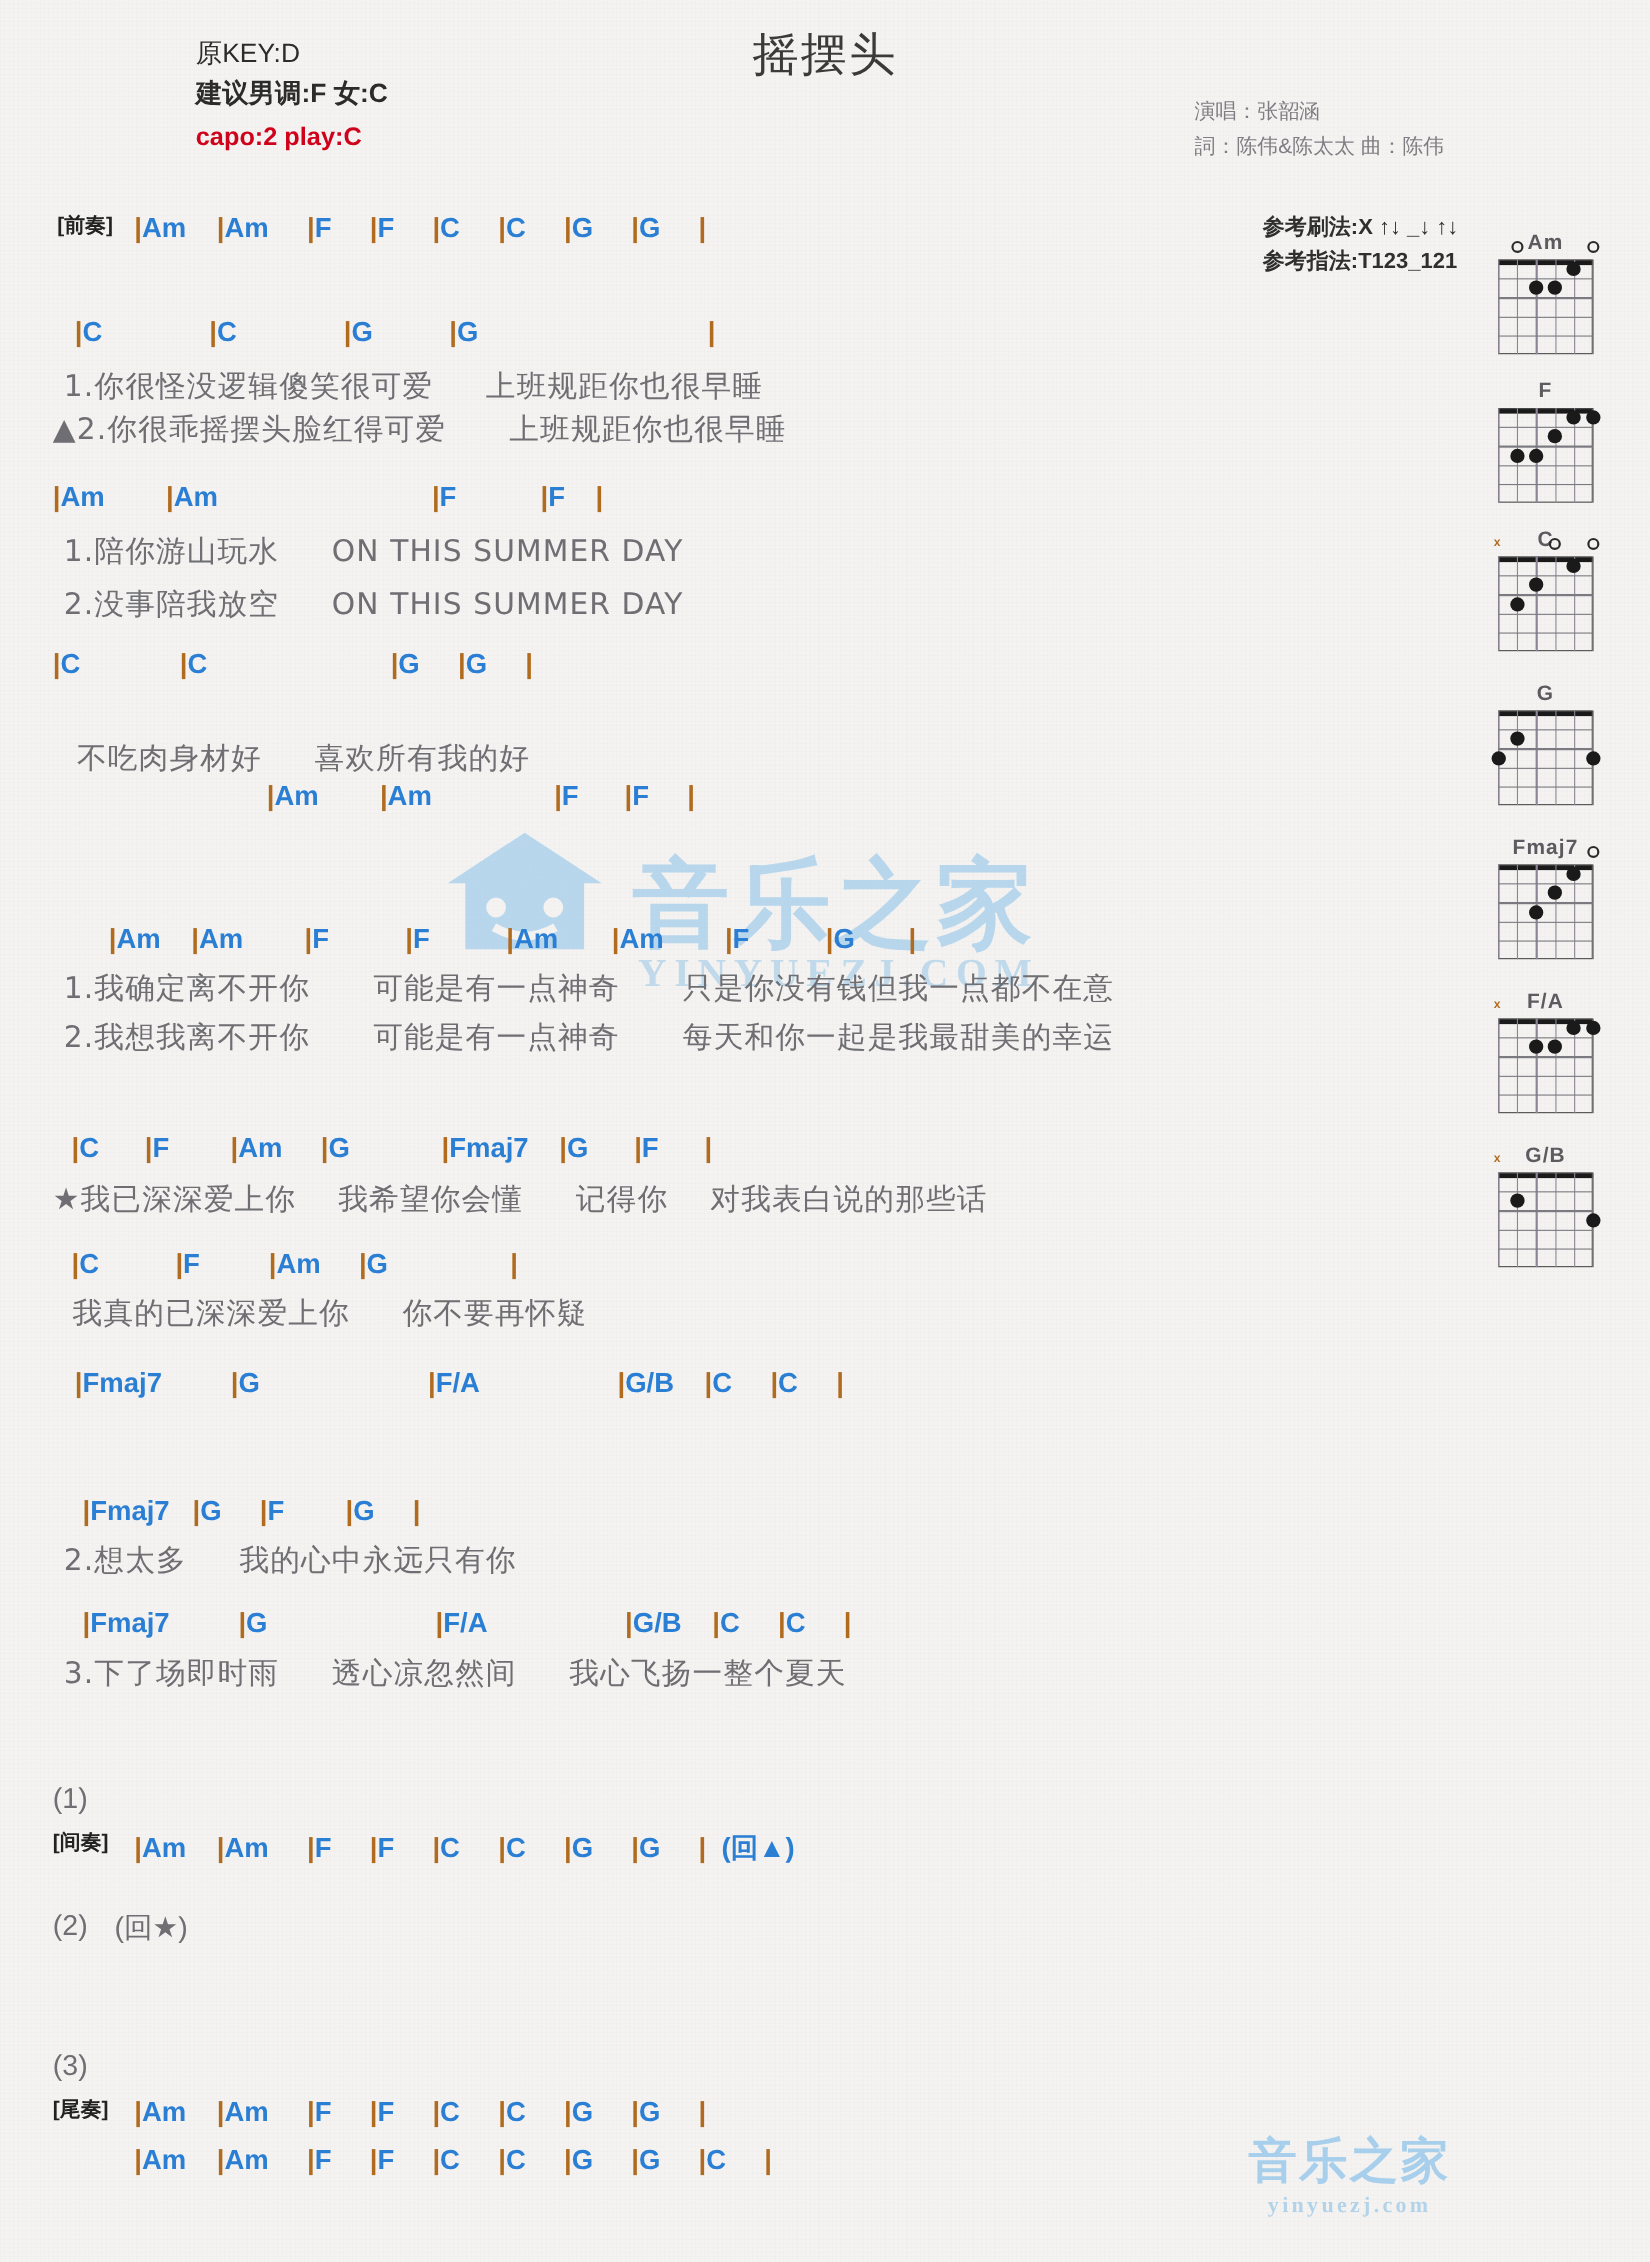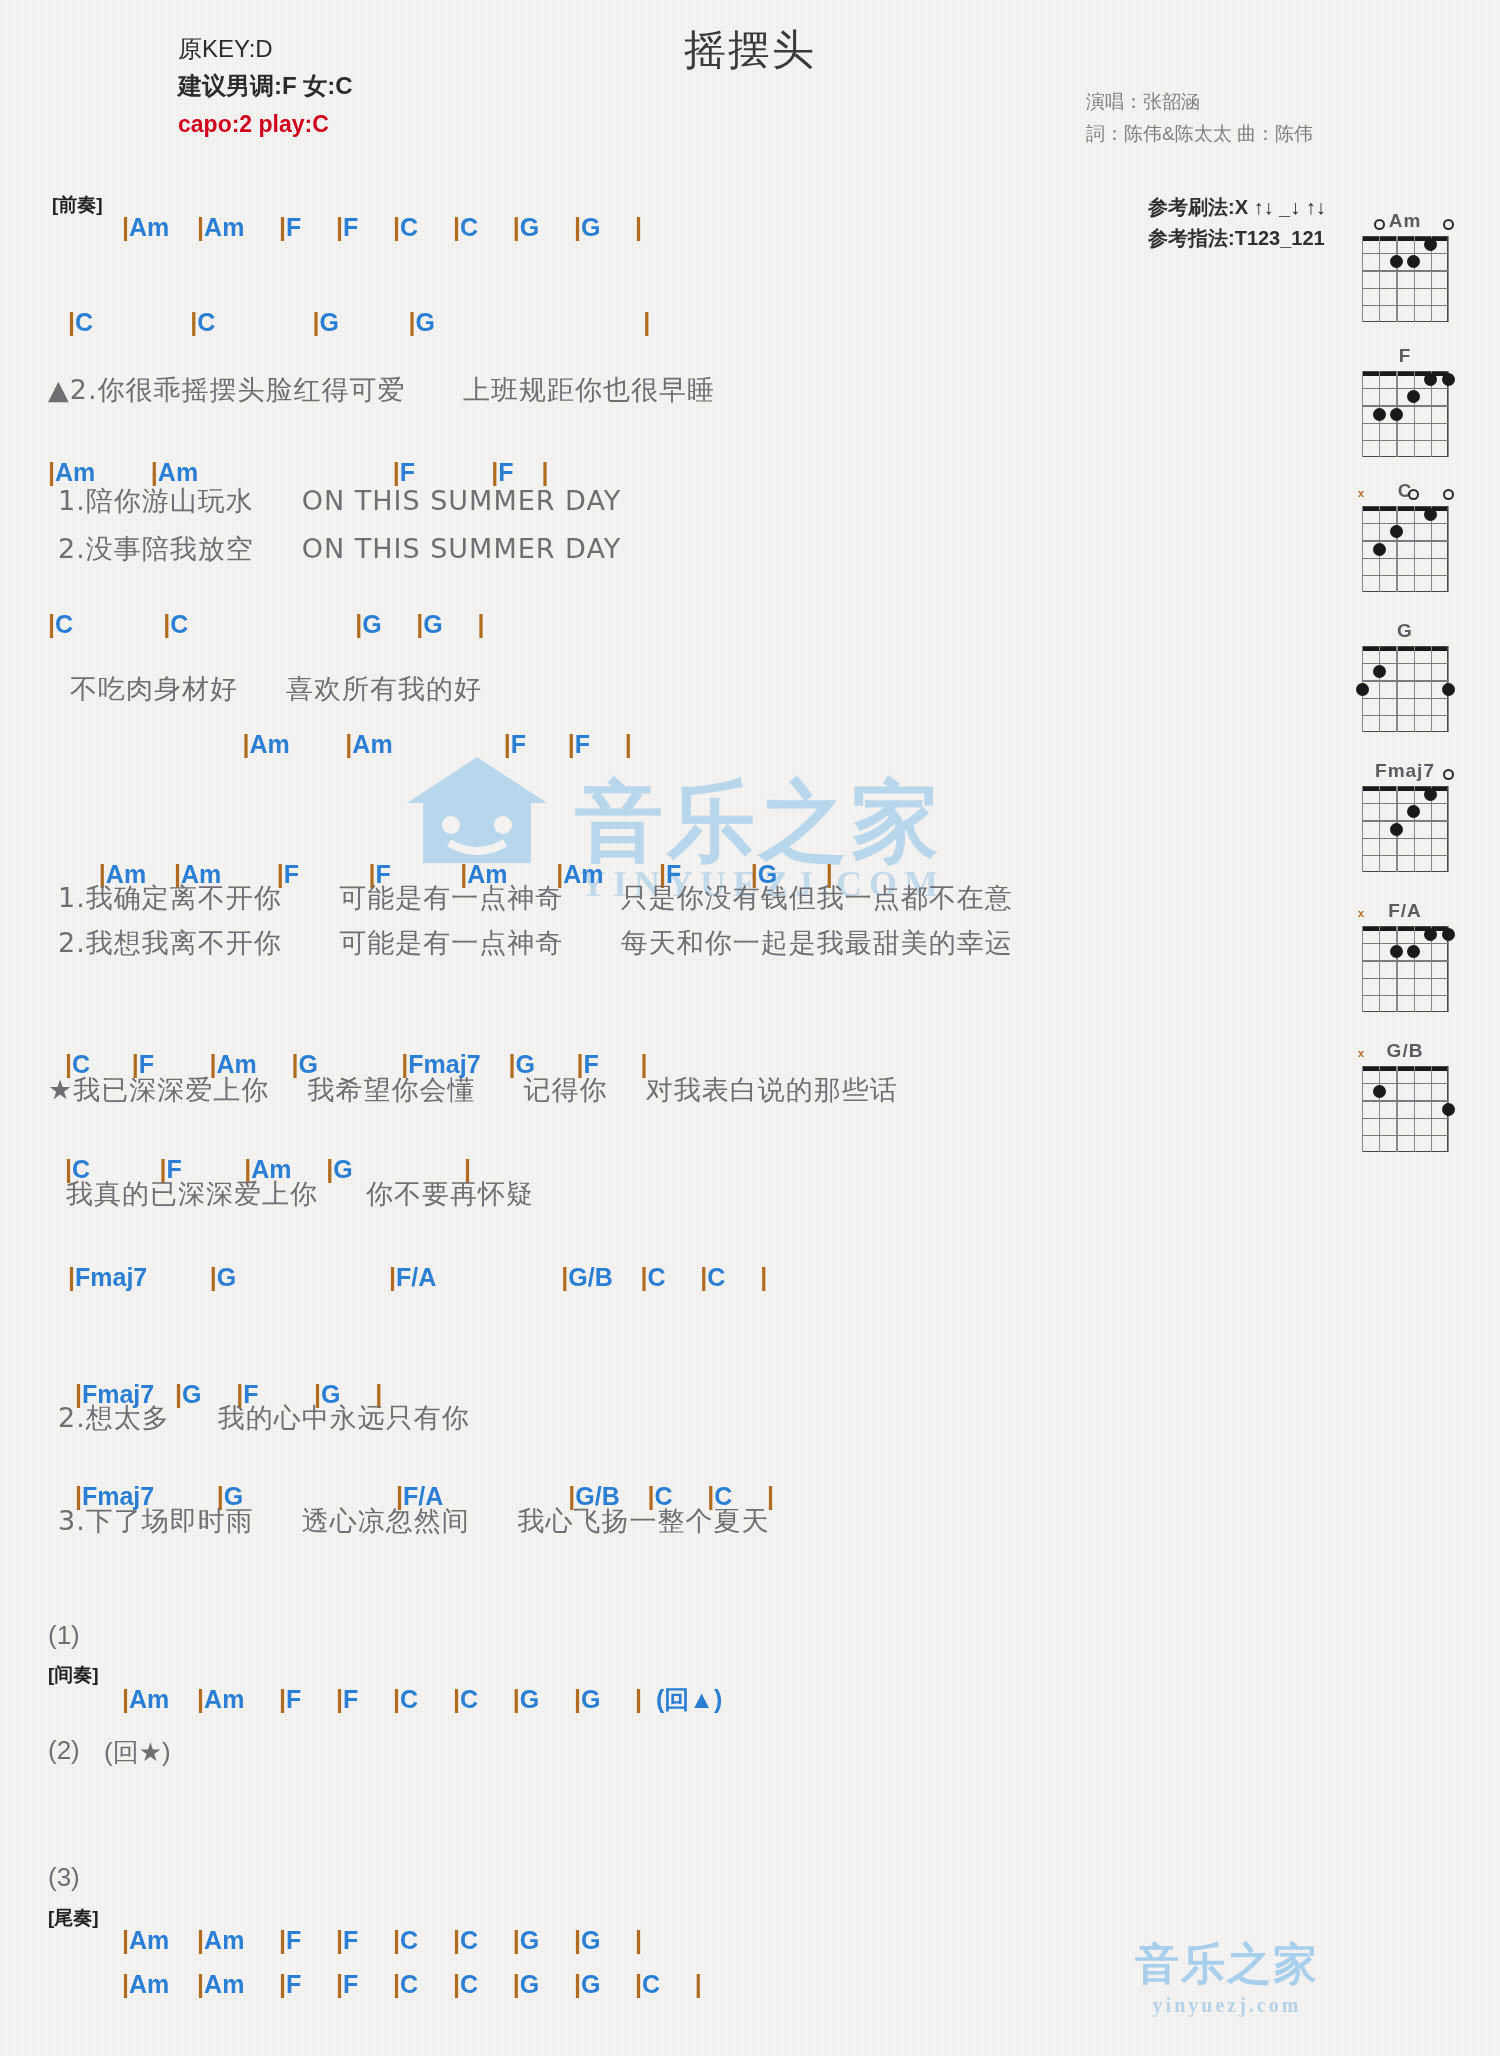--- a/index.html
+++ b/index.html
@@ -27,21 +27,21 @@
     font-size:42px;color:#3a3a3a;letter-spacing:2px;
     font-family:"DejaVu Sans","Liberation Sans",sans-serif;
   }
   .hdr-right{position:absolute;left:1086px;top:86px;line-height:1.7;}
   .hdr-right div{font-size:19px;color:#7d7d82;white-space:nowrap;}
   .strum{position:absolute;left:1148px;top:192px;line-height:1.55;}
   .strum div{font-size:20px;color:#2f2f2f;font-weight:bold;white-space:nowrap;}
   
   .body{position:absolute;left:0;top:0;width:1290px;height:100%;}
   .ln{position:absolute;white-space:pre;}
-  .chordline{font-size:25px;color:#2a7fd4;font-weight:bold;letter-spacing:0px;margin-top:20px;}
+  .chordline{font-size:25px;color:#2a7fd4;font-weight:bold;letter-spacing:0px;}
   .chordline .bar{color:#b06b1f;font-weight:bold;}
   .lyric{font-size:27px;color:#6e6e73;letter-spacing:1px;
          font-family:"DejaVu Sans","Liberation Sans",sans-serif;}
   .sect{font-size:19px;color:#222;font-weight:bold;}
   .plain{font-size:26px;color:#6e6e73;}
   
   .diagrams{position:absolute;left:1330px;top:210px;width:170px;}
   .dg{position:absolute;width:150px;}
   .dg .nm{
     text-align:center;font-size:19px;font-weight:bold;color:#5b5b60;
@@ -116,20 +116,21 @@
   <div class="t1">音乐之家</div>
   <div class="t2">yinyuezj.com</div>
 </div>
 
 <div class="body">
 
   <div class="ln sect" style="left:52px;top:192px;">[前奏]</div>
   <div class="ln chordline" style="left:122px;top:193px;"><span class="bar">|</span>Am&nbsp;&nbsp;&nbsp;&nbsp;<span class="bar">|</span>Am&nbsp;&nbsp;&nbsp;&nbsp;&nbsp;<span class="bar">|</span>F&nbsp;&nbsp;&nbsp;&nbsp;&nbsp;<span class="bar">|</span>F&nbsp;&nbsp;&nbsp;&nbsp;&nbsp;<span class="bar">|</span>C&nbsp;&nbsp;&nbsp;&nbsp;&nbsp;<span class="bar">|</span>C&nbsp;&nbsp;&nbsp;&nbsp;&nbsp;<span class="bar">|</span>G&nbsp;&nbsp;&nbsp;&nbsp;&nbsp;<span class="bar">|</span>G&nbsp;&nbsp;&nbsp;&nbsp;&nbsp;<span class="bar">|</span></div>
 
   <div class="ln chordline" style="left:68px;top:288px;"><span class="bar">|</span>C&nbsp;&nbsp;&nbsp;&nbsp;&nbsp;&nbsp;&nbsp;&nbsp;&nbsp;&nbsp;&nbsp;&nbsp;&nbsp;&nbsp;<span class="bar">|</span>C&nbsp;&nbsp;&nbsp;&nbsp;&nbsp;&nbsp;&nbsp;&nbsp;&nbsp;&nbsp;&nbsp;&nbsp;&nbsp;&nbsp;<span class="bar">|</span>G&nbsp;&nbsp;&nbsp;&nbsp;&nbsp;&nbsp;&nbsp;&nbsp;&nbsp;&nbsp;<span class="bar">|</span>G&nbsp;&nbsp;&nbsp;&nbsp;&nbsp;&nbsp;&nbsp;&nbsp;&nbsp;&nbsp;&nbsp;&nbsp;&nbsp;&nbsp;&nbsp;&nbsp;&nbsp;&nbsp;&nbsp;&nbsp;&nbsp;&nbsp;&nbsp;&nbsp;&nbsp;&nbsp;&nbsp;&nbsp;&nbsp;&nbsp;<span class="bar">|</span></div>
+  <div class="ln lyric" style="left:58px;top:333px;">1.你很怪没逻辑傻笑很可爱     上班规距你也很早睡</div>
   <div class="ln lyric" style="left:48px;top:372px;">▲2.你很乖摇摆头脸红得可爱      上班规距你也很早睡</div>
 
   <div class="ln chordline" style="left:48px;top:438px;"><span class="bar">|</span>Am&nbsp;&nbsp;&nbsp;&nbsp;&nbsp;&nbsp;&nbsp;&nbsp;<span class="bar">|</span>Am&nbsp;&nbsp;&nbsp;&nbsp;&nbsp;&nbsp;&nbsp;&nbsp;&nbsp;&nbsp;&nbsp;&nbsp;&nbsp;&nbsp;&nbsp;&nbsp;&nbsp;&nbsp;&nbsp;&nbsp;&nbsp;&nbsp;&nbsp;&nbsp;&nbsp;&nbsp;&nbsp;&nbsp;<span class="bar">|</span>F&nbsp;&nbsp;&nbsp;&nbsp;&nbsp;&nbsp;&nbsp;&nbsp;&nbsp;&nbsp;&nbsp;<span class="bar">|</span>F&nbsp;&nbsp;&nbsp;&nbsp;<span class="bar">|</span></div>
   <div class="ln lyric" style="left:58px;top:483px;">1.陪你游山玩水     ON THIS SUMMER DAY</div>
   <div class="ln lyric" style="left:58px;top:531px;">2.没事陪我放空     ON THIS SUMMER DAY</div>
 
   <div class="ln chordline" style="left:48px;top:590px;"><span class="bar">|</span>C&nbsp;&nbsp;&nbsp;&nbsp;&nbsp;&nbsp;&nbsp;&nbsp;&nbsp;&nbsp;&nbsp;&nbsp;&nbsp;<span class="bar">|</span>C&nbsp;&nbsp;&nbsp;&nbsp;&nbsp;&nbsp;&nbsp;&nbsp;&nbsp;&nbsp;&nbsp;&nbsp;&nbsp;&nbsp;&nbsp;&nbsp;&nbsp;&nbsp;&nbsp;&nbsp;&nbsp;&nbsp;&nbsp;&nbsp;<span class="bar">|</span>G&nbsp;&nbsp;&nbsp;&nbsp;&nbsp;<span class="bar">|</span>G&nbsp;&nbsp;&nbsp;&nbsp;&nbsp;<span class="bar">|</span></div>
   <div class="ln lyric" style="left:70px;top:671px;">不吃肉身材好     喜欢所有我的好</div>
 
   <div class="ln chordline" style="left:48px;top:710px;">&nbsp;&nbsp;&nbsp;&nbsp;&nbsp;&nbsp;&nbsp;&nbsp;&nbsp;&nbsp;&nbsp;&nbsp;&nbsp;&nbsp;&nbsp;&nbsp;&nbsp;&nbsp;&nbsp;&nbsp;&nbsp;&nbsp;&nbsp;&nbsp;&nbsp;&nbsp;&nbsp;&nbsp;<span class="bar">|</span>Am&nbsp;&nbsp;&nbsp;&nbsp;&nbsp;&nbsp;&nbsp;&nbsp;<span class="bar">|</span>Am&nbsp;&nbsp;&nbsp;&nbsp;&nbsp;&nbsp;&nbsp;&nbsp;&nbsp;&nbsp;&nbsp;&nbsp;&nbsp;&nbsp;&nbsp;&nbsp;<span class="bar">|</span>F&nbsp;&nbsp;&nbsp;&nbsp;&nbsp;&nbsp;<span class="bar">|</span>F&nbsp;&nbsp;&nbsp;&nbsp;&nbsp;<span class="bar">|</span></div>

